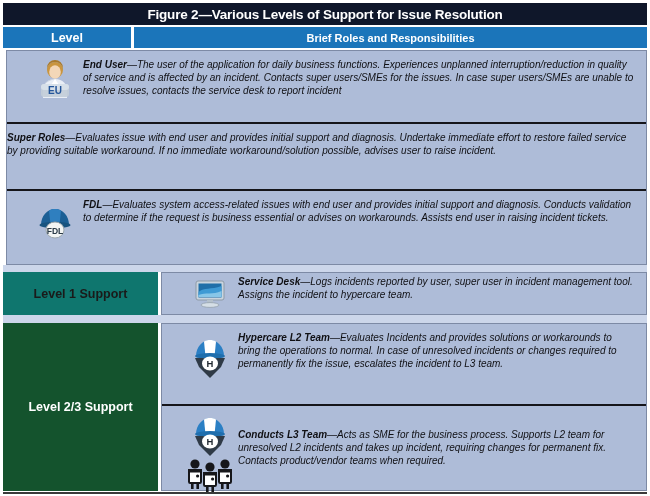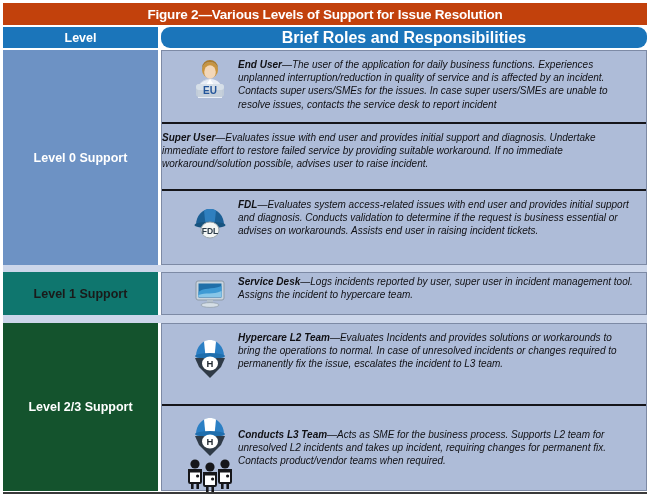--- a/index.html
+++ b/index.html
@@ -22,63 +22,62 @@
     background: #ffffff;
   }
 
   
   .title-bar {
     position: absolute;
     left: 3px;
     top: 3px;
     width: 644px;
     height: 22px;
-    background: #c2410c;
+    background: #0f172a;
     color: #ffffff;
     font-size: 13.5px;
     font-weight: bold;
     display: flex;
     align-items: center;
     justify-content: center;
     letter-spacing: -0.2px;
     white-space: nowrap;
   }
 
   
   .header-row {
     position: absolute;
     left: 3px;
     top: 27px;
     width: 644px;
     height: 21px;
     display: flex;
   }
   .header-level {
-    width: 155px;
+    width: 128px;
     height: 100%;
     background: #1b75ba;
     color: #ffffff;
     font-size: 12.5px;
     font-weight: bold;
     display: flex;
     align-items: center;
     justify-content: center;
   }
   .header-gap { width: 3px; height: 100%; background: #ffffff; }
   .header-brief {
     flex: 1;
     height: 100%;
     background: #1b75ba;
     color: #ffffff;
-    font-size: 16px;
+    font-size: 11px;
     font-weight: bold;
     display: flex;
     align-items: center;
     justify-content: center;
-    border-radius: 9px;
   }
 
   
   .group {
     position: absolute;
     left: 3px;
     width: 644px;
     display: flex;
   }
   .level-cell {
@@ -167,21 +166,20 @@
 
   <div class="title-bar">Figure 2—Various Levels of Support for Issue Resolution</div>
 
   <div class="header-row">
     <div class="header-level">Level</div>
     <div class="header-gap"></div>
     <div class="header-brief">Brief Roles and Responsibilities</div>
   </div>
 
   <div class="group" style="top:50px; height:215px;">
-    <div class="level-cell blue">Level 0 Support</div>
     <div class="gap-col"></div>
     <div class="rows-cell">
 
       <div class="desc-row" style="height:71px;">
         <div class="icon-cell">
           <span>
             <svg width="40" height="42" viewBox="0 0 40 42">
               <circle cx="20" cy="11" r="8" fill="#c9953f"></circle>
               <path d="M12 11 a8 8 0 0 1 16 0 v-2 a8 8 0 0 0 -16 0 z" fill="#a97a2c"></path>
               <ellipse cx="20" cy="13" rx="5.8" ry="6.8" fill="#f3d7b8"></ellipse>
@@ -194,21 +192,21 @@
             </svg>
           </span>
         </div>
         <div class="desc-text">
           <b>End User</b><span>—</span><span>The user of the application for daily business functions. Experiences unplanned interruption/reduction in quality of service and is affected by an incident. Contacts super users/SMEs for the issues. In case super users/SMEs are unable to resolve issues, contacts the service desk to report incident</span>
         </div>
       </div>
 
       <div class="desc-row" style="height:67px;">
         <div class="desc-text">
-          <b>Super User</b><span>—</span><span>Evaluates issue with end user and provides initial support and diagnosis. Undertake immediate effort to restore failed service by providing suitable workaround. If no immediate workaround/solution possible, advises user to raise incident.</span>
+          <b>Super Roles</b><span>—</span><span>Evaluates issue with end user and provides initial support and diagnosis. Undertake immediate effort to restore failed service by providing suitable workaround. If no immediate workaround/solution possible, advises user to raise incident.</span>
         </div>
       </div>
 
       <div class="desc-row" style="height:73px;">
         <div class="icon-cell">
           <span>
             <svg width="40" height="42" viewBox="0 0 40 42">
               <path d="M6 26 c0 -9 6 -16 14 -16 s14 7 14 16 z" fill="#1b5f95"></path>
               <path d="M14 11.5 c2 -1.2 4 -1.5 6 -1.5 s4 0.3 6 1.5 l-1.5 14 h-9 z" fill="#2f7fbf"></path>
               <ellipse cx="20" cy="26" rx="15.5" ry="3.2" fill="#17537f"></ellipse>

